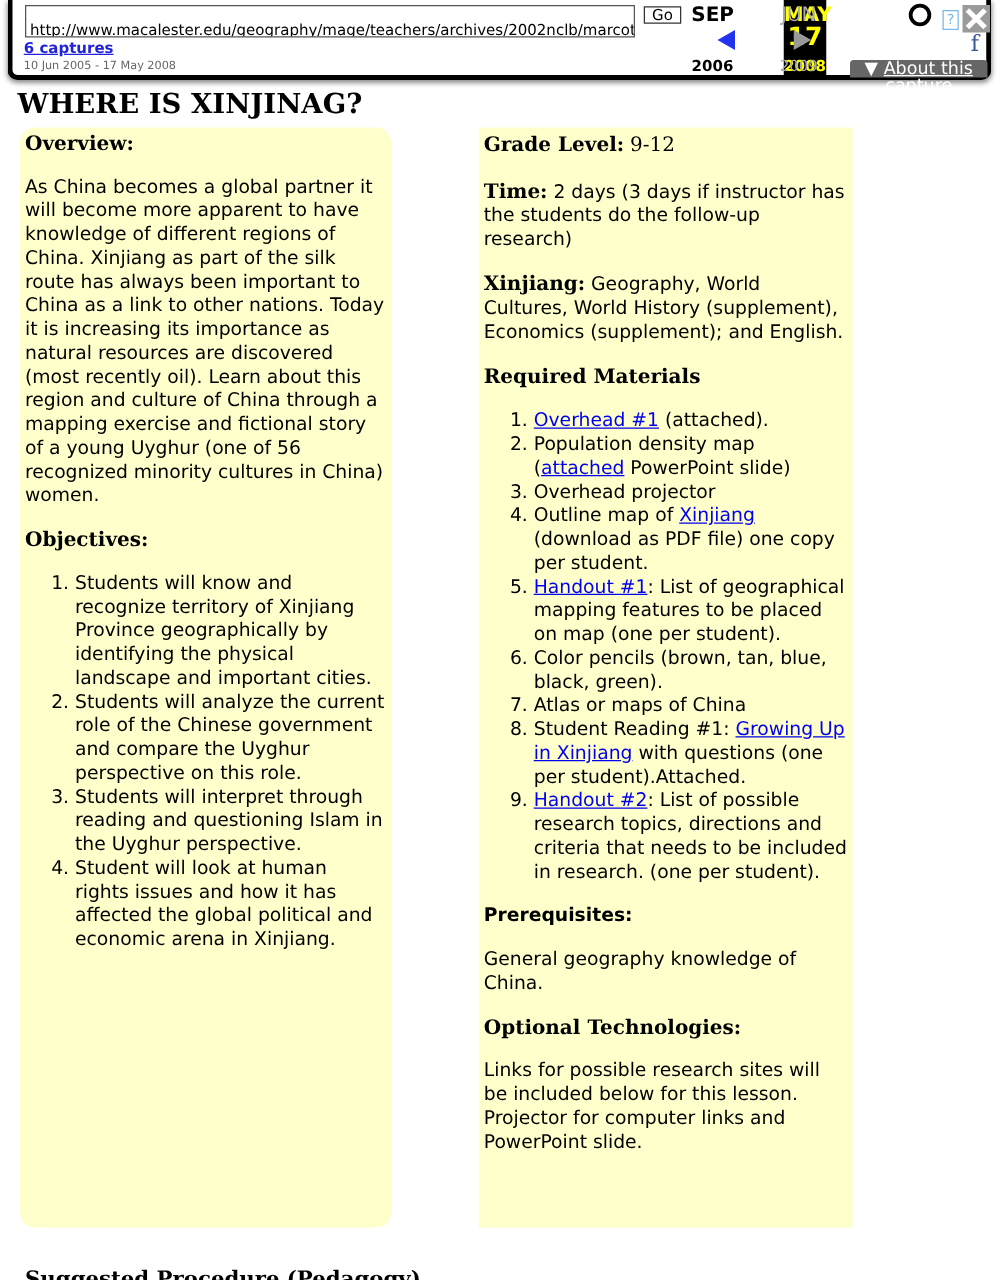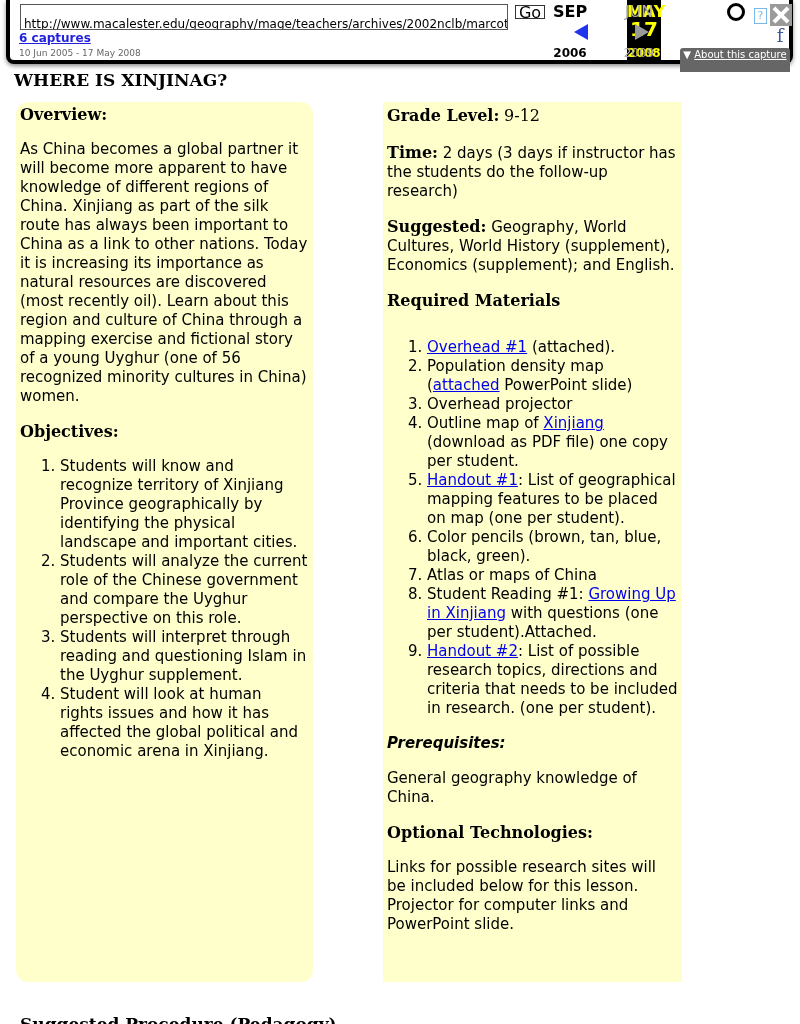--- a/index.html
+++ b/index.html
@@ -6,52 +6,52 @@
   body { width:800px; height:1024px; overflow:hidden; position:relative; font-family:"DejaVu Sans", sans-serif; color:#000; }
 
   
   #wm { position:absolute; left:6px; top:0; width:787px; height:64px; background:#fff;
         border:4px solid #000; border-top:none; border-radius:0 0 8px 8px;
         box-shadow:0 2px 4px rgba(0,0,0,0.45); box-sizing:border-box; }
   #wm-url { position:absolute; left:10px; top:4px; width:488px; height:15px; border:1px solid #555;
             font-family:"DejaVu Sans", sans-serif; font-size:12px; line-height:15px; padding:12px 3px;
             box-sizing:border-box; white-space:nowrap; overflow:hidden; color:#000; background:#fff; }
   #wm-go { position:absolute; left:505px; top:5px; width:30px; height:14px; border:1px solid #333;
-           font-size:16px; line-height:13px; text-align:center; background:#fff; box-sizing:border-box; }
+           font-size:12px; line-height:13px; text-align:center; background:#fff; box-sizing:border-box; }
   #wm-captures { position:absolute; left:9px; top:31px; font-size:12px; font-weight:bold; color:#2222dd; text-decoration:underline; }
   #wm-range { position:absolute; left:9px; top:48px; font-size:9px; color:#666; }
 
   .wm-col { position:absolute; top:0; width:34px; height:60px; text-align:center; }
   .wm-month { position:absolute; top:2px; left:0; width:100%; font-size:16px; font-weight:bold; }
   .wm-year { position:absolute; top:46px; left:0; width:100%; font-size:12px; font-weight:bold; }
   #wm-prev { left:543px; }
   #wm-prev .wm-month, #wm-prev .wm-year { color:#000; }
   #wm-cur { left:585px; background:#000; width:34px;margin-left:32px; }
   #wm-cur .wm-month, #wm-cur .wm-year { color:#ffff00; }
   #wm-day { position:absolute; top:14px; left:0; width:100%; font-size:20px; font-weight:bold; color:#ffff00; line-height:30px; }
   #wm-next { left:612px; }
   #wm-next .wm-month, #wm-next .wm-year { color:#aaa; font-weight:normal; }
   #wm-arrow-left { position:absolute; left:564px; top:24px; width:0; height:0;
                    border-top:8px solid transparent; border-bottom:8px solid transparent; border-right:14px solid #2233ee; }
   #wm-arrow-right { position:absolute; left:625px; top:24px; width:0; height:0;
                     border-top:8px solid transparent; border-bottom:8px solid transparent; border-left:14px solid #999; }
-  #wm-about { position:absolute; left:670px; top:48px; width:110px; height:24px; background:#666;
-              color:#fff; font-size:10px; line-height:14px; text-align:center; border-radius:3px 3px 0 0; }
+  #wm-about { position:absolute; left:670px; top:48px; width:110px; height:14px; background:#666;
+              color:#fff; font-size:14px; line-height:14px; text-align:center; border-radius:3px 3px 0 0; }
   #wm-about span.u { text-decoration:underline; }
   #wm-circle { position:absolute; left:717px; top:3px; width:12px; height:12px; border:3px solid #000; border-radius:50%; }
   #wm-help { position:absolute; left:744px; top:8px; width:11px; height:14px; border:1px solid #7ab8e8;
              color:#7ab8e8; font-size:11px; line-height:14px; text-align:center; }
   #wm-close { position:absolute; left:760px; top:4px; width:22px; height:22px; background:#9a9a9a; }
   #wm-close:before, #wm-close:after { content:""; position:absolute; left:9px; top:1px; width:4px; height:20px; background:#fff; }
   #wm-close:before { transform:rotate(45deg); }
   #wm-close:after { transform:rotate(-45deg); }
   #wm-fb { position:absolute; left:760px; top:25px; width:20px; font-family:"DejaVu Serif", serif; font-size:18px; color:#3b5998; text-align:center; }
 
   
-  #page-title { position:absolute; left:14px; top:70px; margin:0; font-family:"DejaVu Serif", serif; font-size:17px; font-weight:bold; }
+  #page-title { position:absolute; left:14px; top:70px; margin:0; font-family:"DejaVu Serif", serif; font-size:22px; font-weight:bold; }
   .panel { position:absolute; background:#ffffcc; box-sizing:border-box; padding:0 4px; font-size:15px; line-height:19px; }
   #left-panel { left:16px; top:102px; width:297px; height:880px;border-radius:12px; }
   #right-panel { left:383px; top:102px; width:299px; height:880px; }
   .heading { font-family:"DejaVu Serif", serif; font-weight:bold; font-size:16px; margin:0; }
   .label { font-family:"DejaVu Serif", serif; font-weight:bold; font-size:16px; }
   .serifval { font-family:"DejaVu Serif", serif; font-size:16px; }
   p { margin:0; }
   ol { margin:0; padding-left:40px; }
   li { margin:0; }
   a { color:#0000ee; text-decoration:underline; }
@@ -95,49 +95,49 @@
 
 <h1 id="page-title">WHERE IS XINJINAG?</h1>
 
 <div id="left-panel" class="panel">
   <p class="heading" style="margin-top:3px;">Overview:</p>
   <p style="margin-top:16px;">As China becomes a global partner it will become more apparent to have knowledge of different regions of China. Xinjiang as part of the silk route has always been important to China as a link to other nations. Today it is increasing its importance as natural resources are discovered (most recently oil). Learn about this region and culture of China through a mapping exercise and fictional story of a young Uyghur (one of 56 recognized minority cultures in China) women.</p>
   <p class="heading" style="margin-top:16px;">Objectives:</p>
   <ol style="margin-top:16px;">
     <li>Students will know and recognize territory of Xinjiang Province geographically by identifying the physical landscape and important cities.</li>
     <li>Students will analyze the current role of the Chinese government and compare the Uyghur perspective on this role.</li>
-    <li>Students will interpret through reading and questioning Islam in the Uyghur supplement.</li>
+    <li>Students will interpret through reading and questioning Islam in the Uyghur perspective.</li>
     <li>Student will look at human rights issues and how it has affected the global political and economic arena in Xinjiang.</li>
   </ol>
 </div>
 
 <div id="right-panel" class="panel">
   <p style="margin-top:4px;">
     <span class="label">Grade Level:</span>
     <span class="serifval">9-12</span>
   </p>
   <p style="margin-top:17px;">
     <span class="label">Time:</span>
     <span>2 days (3 days if instructor has the students do the follow-up research)</span>
   </p>
   <p style="margin-top:16px;">
-    <span class="label">Suggested:</span>
+    <span class="label">Xinjiang:</span>
     <span>Geography, World Cultures, World History (supplement), Economics (supplement); and English.</span>
   </p>
   <p class="heading" style="margin-top:16px;">Required Materials</p>
-  <ol style="margin-top:28px;">
+  <ol style="margin-top:17px;">
     <li><span></span><a>Overhead #1</a><span> (attached).</span></li>
     <li><span>Population density map (</span><a>attached</a><span> PowerPoint slide)</span></li>
     <li><span>Overhead projector</span></li>
     <li><span>Outline map of </span><a>Xinjiang</a><span> (download as PDF file) one copy per student.</span></li>
     <li><span></span><a>Handout #1</a><span>: List of geographical mapping features to be placed on map (one per student).</span></li>
     <li><span>Color pencils (brown, tan, blue, black, green).</span></li>
     <li><span>Atlas or maps of China</span></li>
     <li><span>Student Reading #1: </span><a>Growing Up in Xinjiang</a><span> with questions (one per student).Attached.</span></li>
     <li><span></span><a>Handout #2</a><span>: List of possible research topics, directions and criteria that needs to be included in research. (one per student).</span></li>
   </ol>
-  <p class="heading" style="margin-top:16px; font-family:'DejaVu Sans', sans-serif; font-size:15px;font-style:italic;">Prerequisites:</p>
+  <p class="heading" style="margin-top:16px; font-family:'DejaVu Sans', sans-serif; font-size:15px;">Prerequisites:</p>
   <p style="margin-top:16px;">General geography knowledge of China.</p>
   <p class="heading" style="margin-top:16px;">Optional Technologies:</p>
   <p style="margin-top:16px;">Links for possible research sites will be included below for this lesson. Projector for computer links and PowerPoint slide.</p>
 </div>
 
 <h2 id="bottom-heading">Suggested Procedure (Pedagogy)</h2>
 
 </body></html>

